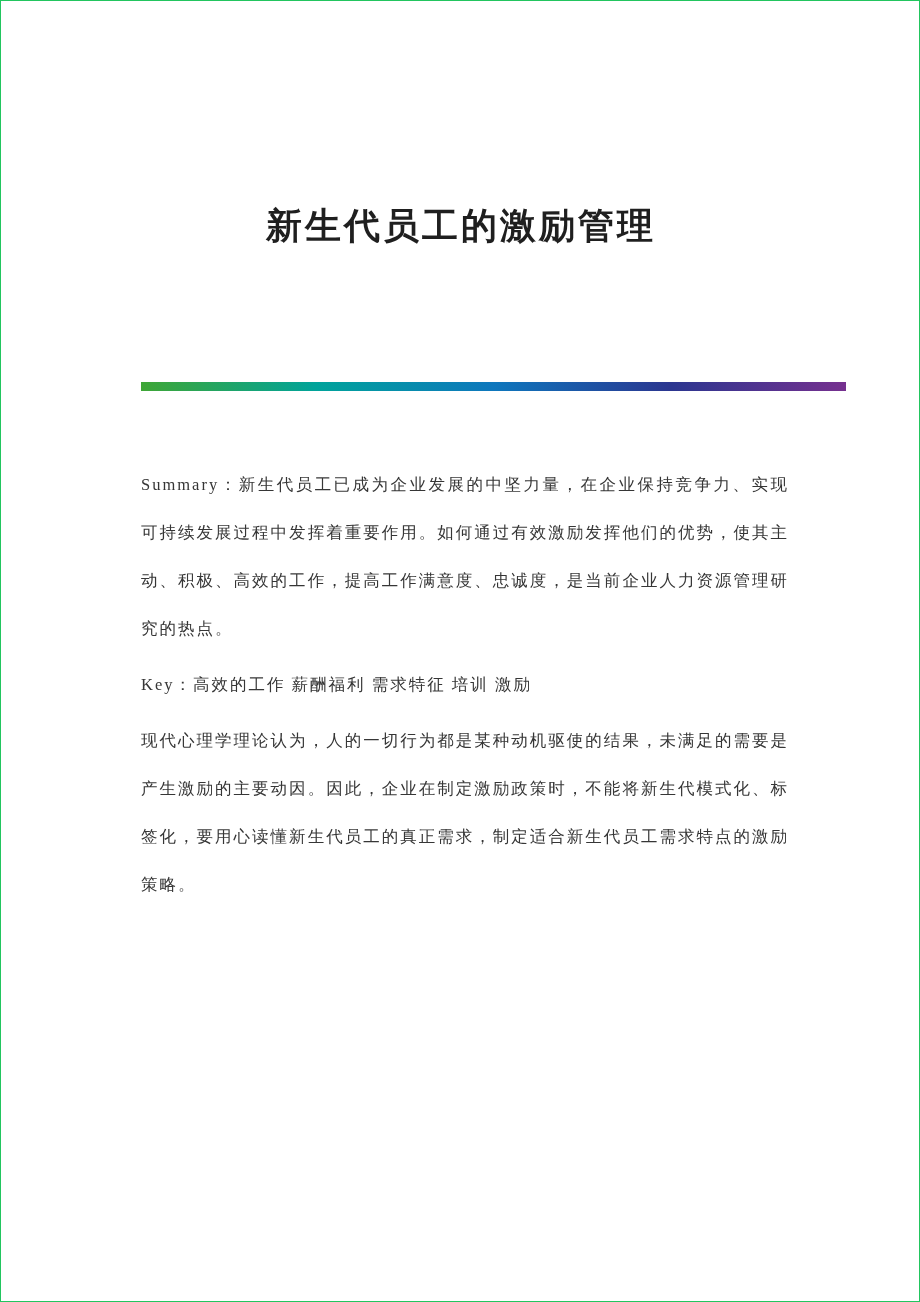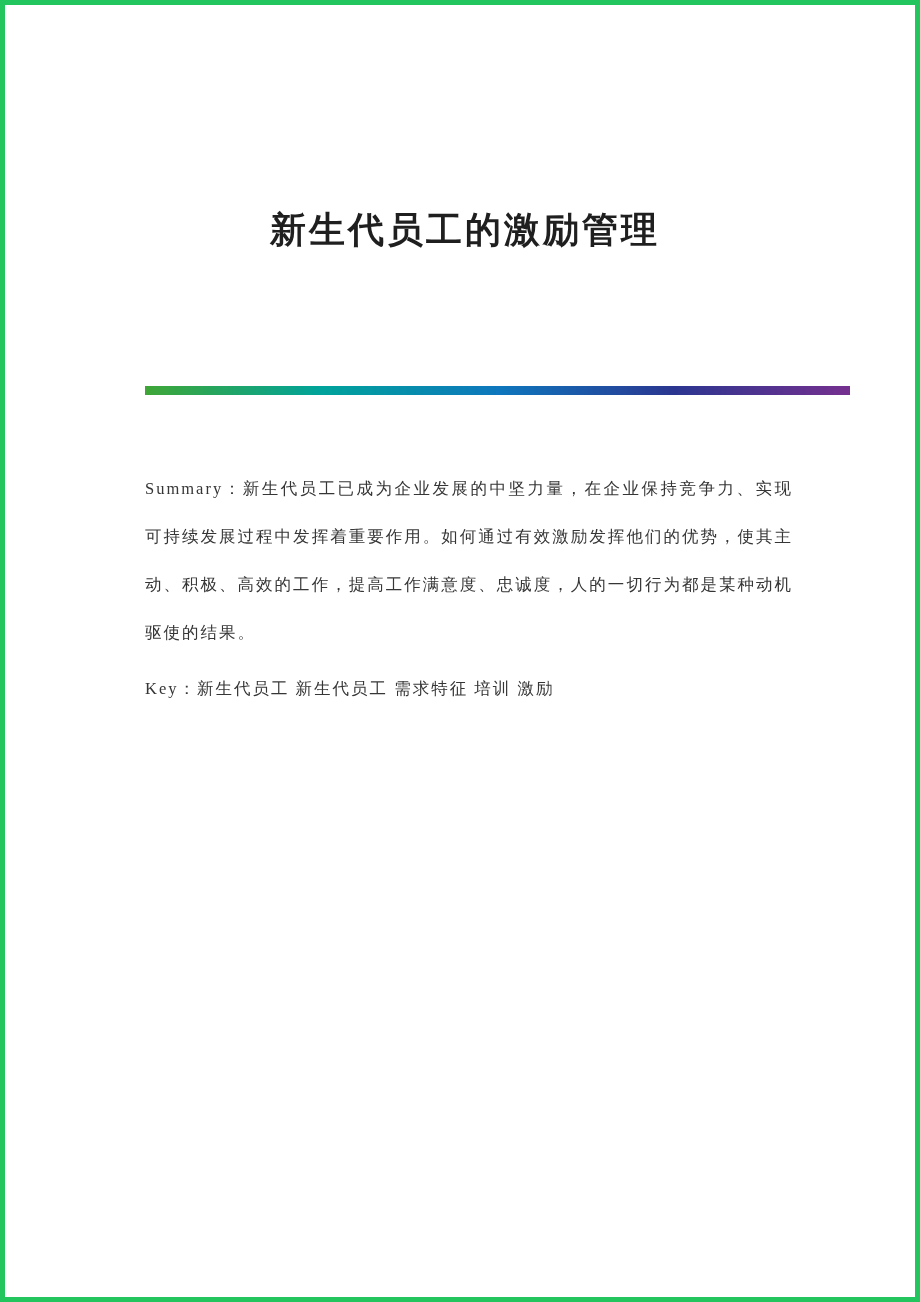--- a/index.html
+++ b/index.html
@@ -10,21 +10,21 @@
     width: 920px;
     height: 1302px;
     background: #ffffff;
     font-family: "Liberation Serif", "DejaVu Serif", serif;
     overflow: hidden;
   }
   .page {
     box-sizing: border-box;
     width: 100%;
     height: 100%;
-    border: 5px solid #22c55e;
+    border: 1px solid #22c55e;
     padding: 205px 0 0 140px;
     background: #ffffff;
   }
   .title {
     margin: 0;
     width: 640px;
     text-align: center;
     font-size: 36px;
     font-weight: 700;
     letter-spacing: 3px;
@@ -52,16 +52,17 @@
 </style>
 </head>
 <body>
 
 <div class="page">
   <h1 class="title">新生代员工的激励管理</h1>
 
   <div class="divider" style="background: linear-gradient(90deg, rgb(63, 166, 54), rgb(0, 163, 155), rgb(14, 119, 189), rgb(43, 54, 144), rgb(118, 48, 143));"></div>
 
   <div class="content">
-    <p>Summary：新生代员工已成为企业发展的中坚力量，在企业保持竞争力、实现可持续发展过程中发挥着重要作用。如何通过有效激励发挥他们的优势，使其主动、积极、高效的工作，提高工作满意度、忠诚度，人的一切行为都是某种动机驱使的结果。</p>
-    <p>Key：新生代员工 新生代员工 需求特征 培训 激励</p>
+    <p>Summary：新生代员工已成为企业发展的中坚力量，在企业保持竞争力、实现可持续发展过程中发挥着重要作用。如何通过有效激励发挥他们的优势，使其主动、积极、高效的工作，提高工作满意度、忠诚度，是当前企业人力资源管理研究的热点。</p>
+    <p>Key：高效的工作 薪酬福利 需求特征 培训 激励</p>
+    <p>现代心理学理论认为，人的一切行为都是某种动机驱使的结果，未满足的需要是产生激励的主要动因。因此，企业在制定激励政策时，不能将新生代模式化、标签化，要用心读懂新生代员工的真正需求，制定适合新生代员工需求特点的激励策略。</p>
   </div>
 </div>
 
 </body></html>

